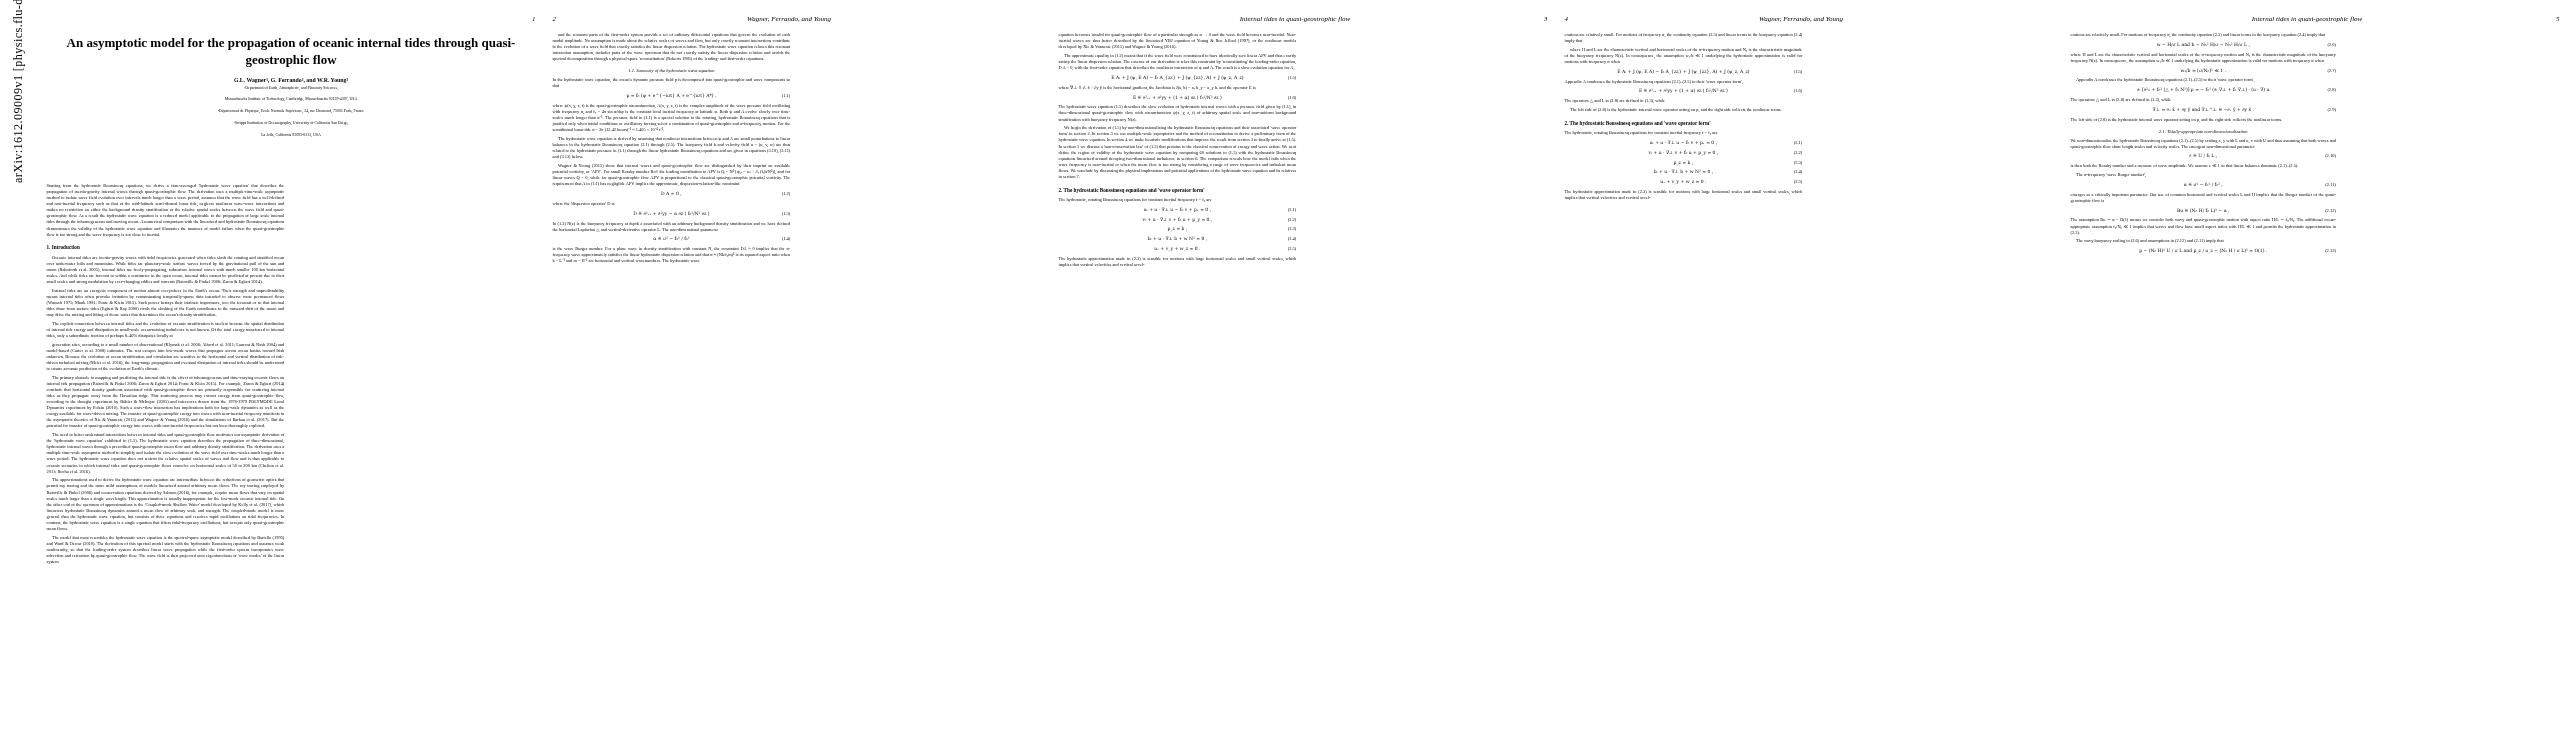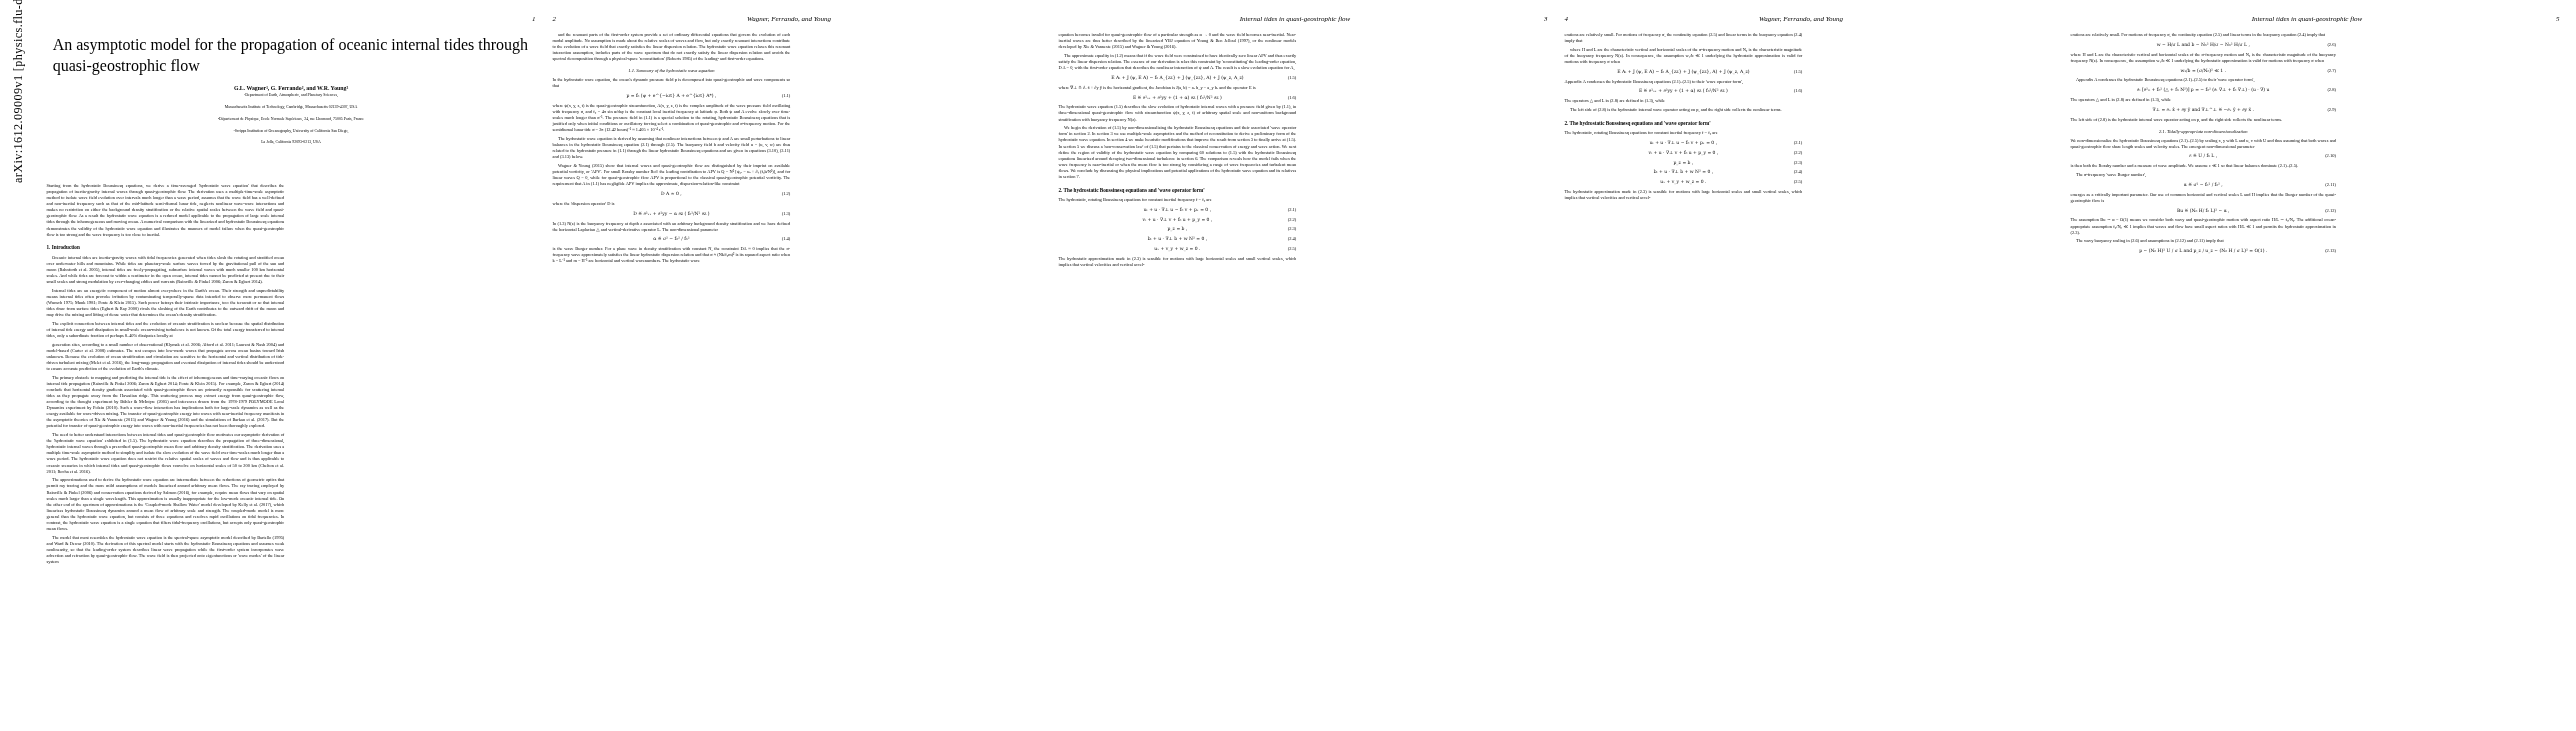--- a/index.html
+++ b/index.html
@@ -18,21 +18,21 @@
     font-size:7px;font-style:italic;color:#000;
   }
   .ph-left{position:absolute;left:0;top:0;}
   .ph-center{position:absolute;left:0;right:16px;top:0;text-align:center;}
   .ph-right{position:absolute;right:0;top:0;}
   .cols{position:absolute;top:32px;left:8.5px;right:8.5px;bottom:8.5px;
     column-count:2;column-gap:13.4px;column-fill:auto;
     font-size:4.4px;line-height:1.38;text-align:justify;hyphens:auto;}
   .onecol{column-count:1;}
   .title{
-    font-size:16px;line-height:1.3;font-weight:normal;
+    font-size:13px;line-height:1.3;font-weight:bold;text-align:center;
     margin:35px 11px 8.5px 11px;
   }
   .authors{font-size:5.8px;text-align:center;font-weight:bold;margin:3.7px 6.1px 2.4px;}
   .affil{font-size:3.9px;text-align:center;line-height:1.45;margin:1.2px 13.4px 6.1px;font-style:normal;}
   .sec{font-size:5.2px;font-weight:bold;margin:6.7px 0 3px;}
   .subsec{font-size:4.6px;font-style:italic;margin:6.1px 0 2.4px;text-align:center;}
   p{margin:0 0 2.7px 0;}
   p.ni{text-indent:0;}
   p.ind{text-indent:5.5px;}
   .eq{

